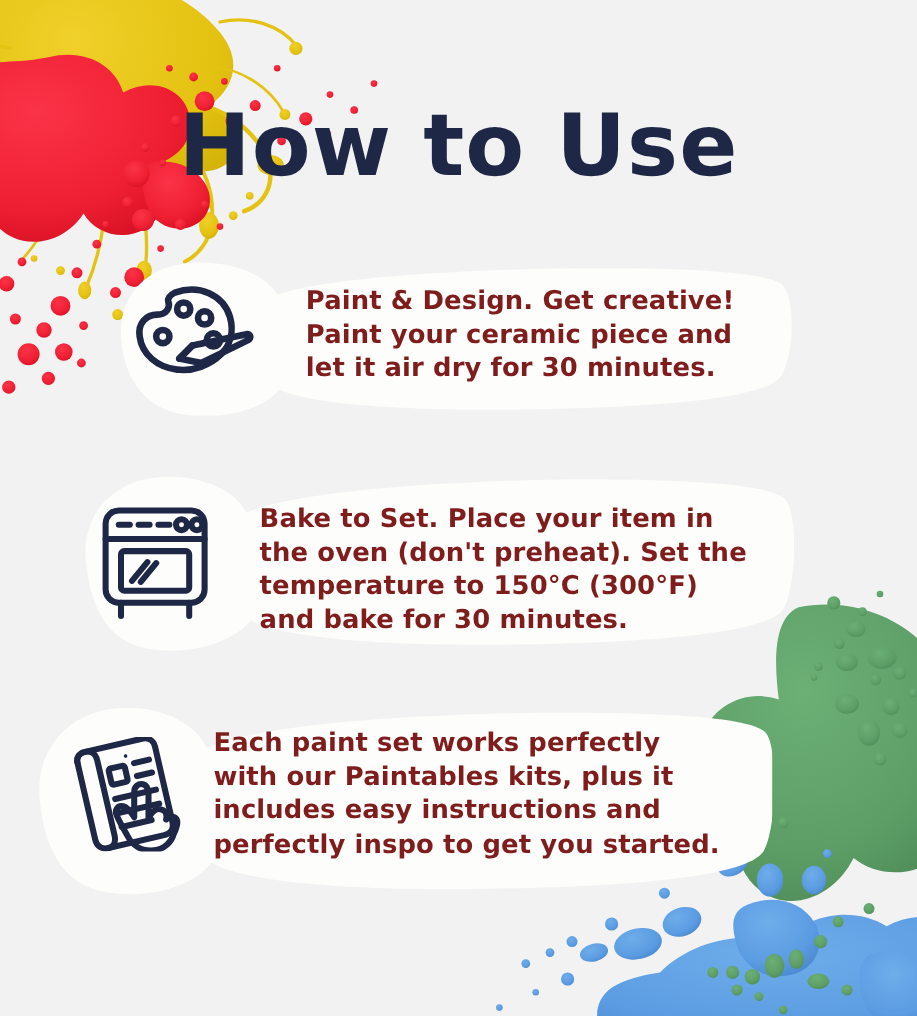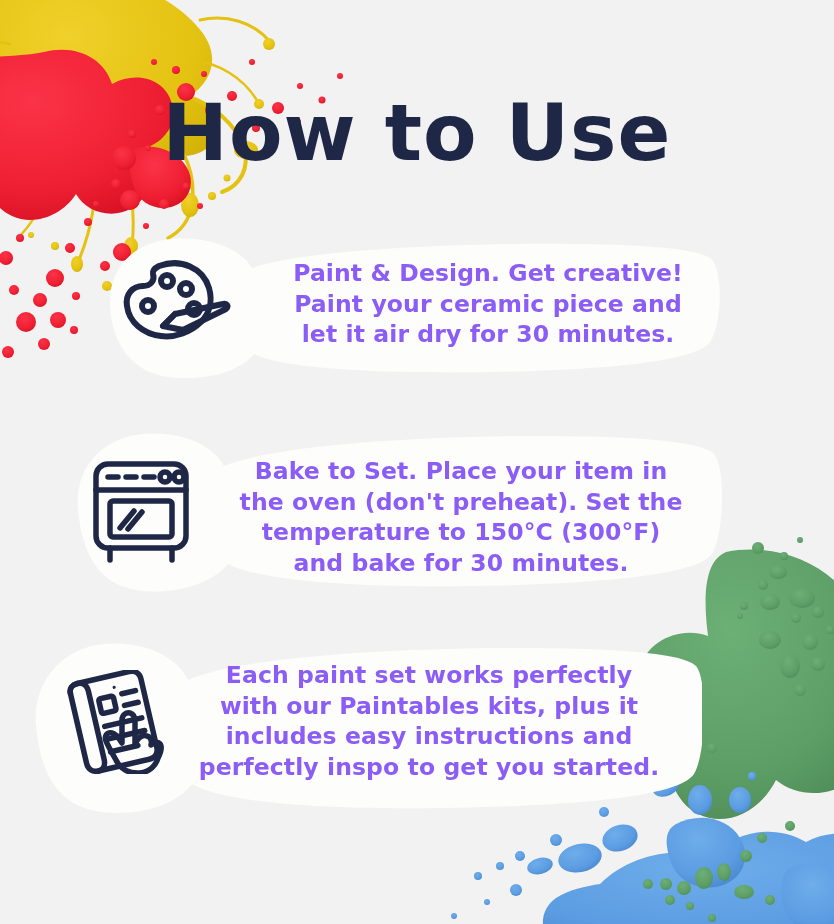--- a/index.html
+++ b/index.html
@@ -52,27 +52,26 @@
     width: 100%;
     height: 100%;
   }
   .card-icon {
     position: absolute;
     z-index: 2;
   }
   .card-text {
     position: absolute;
     z-index: 2;
-    color: #8b5cf6;
+    color: #7f1d1d;
     font-family: "DejaVu Sans", sans-serif;
     font-weight: 700;
     font-size: 23.5px;
     line-height: 30.5px;
     letter-spacing: 0.1px;
-    text-align: center;
   }
 
   
   #card-1 { left: 92px;  top: 232px; width: 632px; height: 146px; }
   #card-1 .card-icon { left: 27px; top: 24px; width: 112px; height: 96px; }
   #card-1 .card-text { left: 186px; top: 26px; width: 420px; }
 
   
   #card-2 { left: 62px;  top: 424px; width: 660px; height: 168px; }
   #card-2 .card-icon { left: 24px; top: 32px; width: 110px; height: 108px; }

